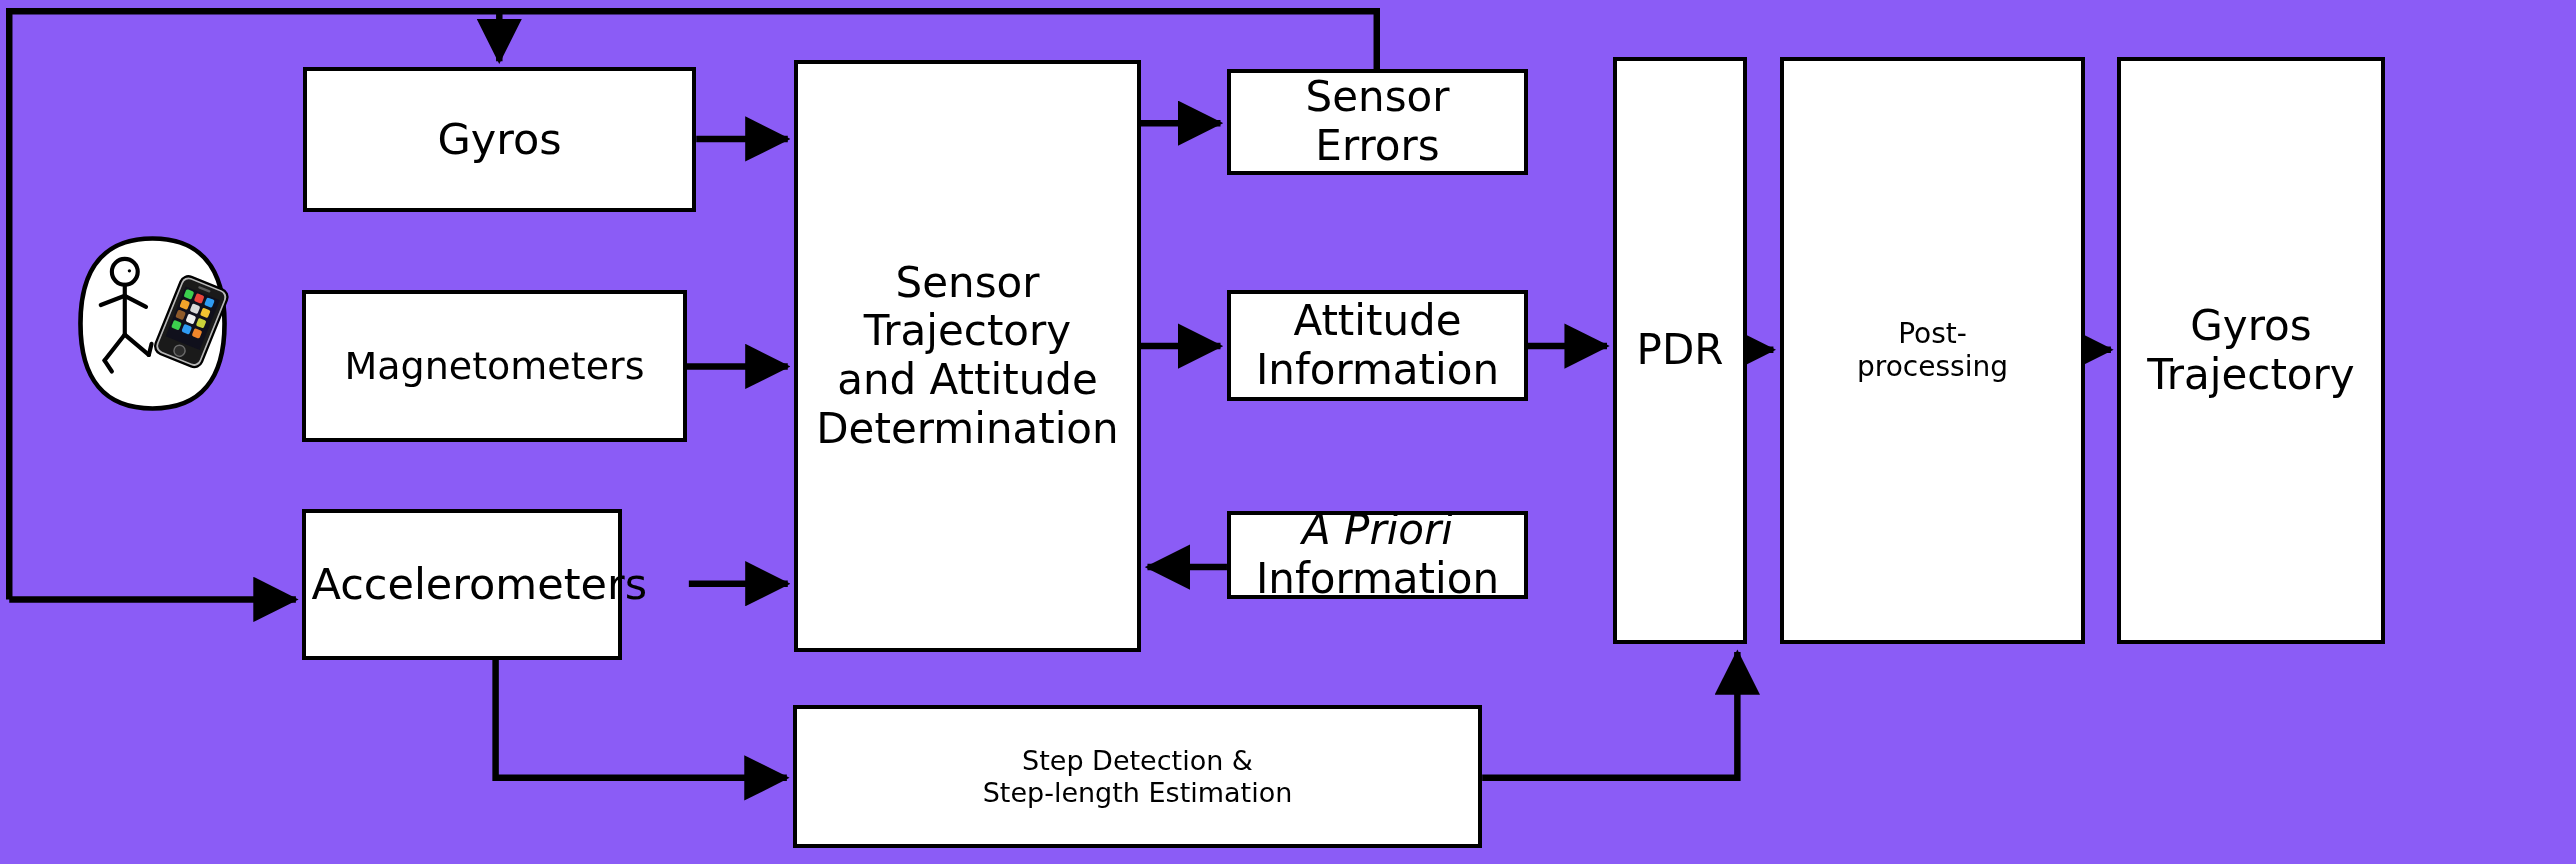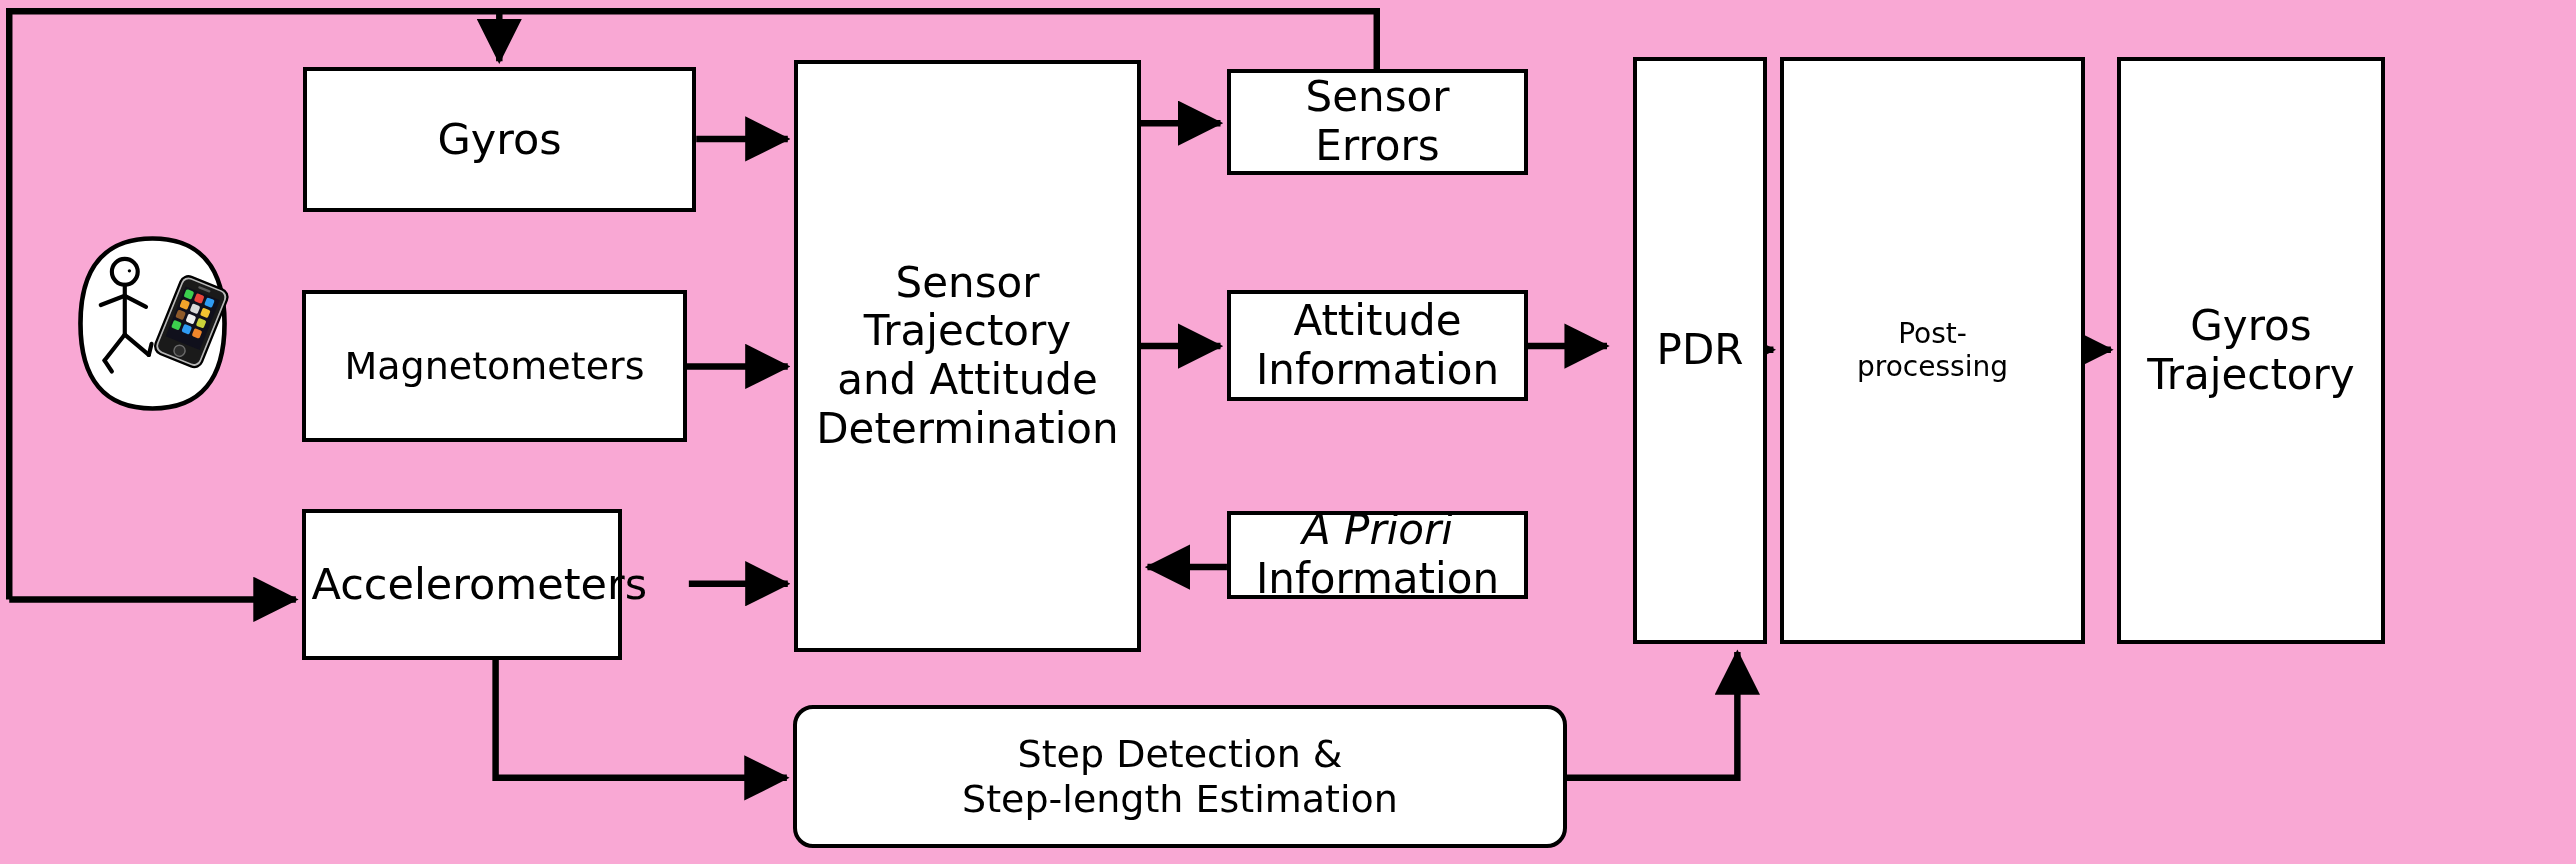--- a/index.html
+++ b/index.html
@@ -7,21 +7,21 @@
     padding: 0;
     background: #ffffff;
   }
   body {
     font-family: "DejaVu Sans", "Liberation Sans", sans-serif;
   }
   #stage {
     position: relative;
     width: 2576px;
     height: 865px;
-    background: #f9a8d4;
+    background: #8b5cf6;
     overflow: hidden;
   }
   #wires {
     position: absolute;
     left: 0;
     top: 0;
     width: 2576px;
     height: 865px;
     pointer-events: none;
   }
@@ -46,24 +46,24 @@
   .ital { font-style: italic; }
 
   
   #node-gyros            { left: 303px;  top: 67px;  width: 393px;  height: 145px; font-size: 43px; }
   #node-magnetometers    { left: 302px;  top: 290px; width: 385px;  height: 152px; font-size: 38px; }
   #node-accelerometers   { left: 302px;  top: 509px; width: 320px;  height: 151px; font-size: 43px; }
   #node-sensor-cal       { left: 794px;  top: 60px;  width: 347px;  height: 592px; font-size: 42px; }
   #node-sensor-errors    { left: 1227px; top: 69px;  width: 301px;  height: 106px; font-size: 42px; }
   #node-attitude-info    { left: 1227px; top: 290px; width: 301px;  height: 111px; font-size: 42px; }
   #node-apriori-info     { left: 1227px; top: 511px; width: 301px;  height: 88px; font-size: 42px; }
-  #node-pdr              { left: 1613px; top: 57px;  width: 134px;  height: 587px; font-size: 42px; margin-left: 20px; }
+  #node-pdr              { left: 1613px; top: 57px;  width: 134px;  height: 587px; font-size: 42px; }
   #node-postprocessing   { left: 1780px; top: 57px;  width: 305px;  height: 587px; font-size: 28px; }
   #node-user-trajectory  { left: 2117px; top: 57px;  width: 268px;  height: 587px; font-size: 42px; }
-  #node-step-detection   { left: 793px;  top: 705px; width: 774px;  height: 143px; font-size: 38px; border-radius: 20px; }
+  #node-step-detection   { left: 793px;  top: 705px; width: 689px;  height: 143px; font-size: 27px; }
 
   
   #pictogram {
     position: absolute;
     left: 60px;
     top: 233px;
     width: 185px;
     height: 181px;
   }
   #pictogram svg { display: block; width: 100%; height: 100%; }

